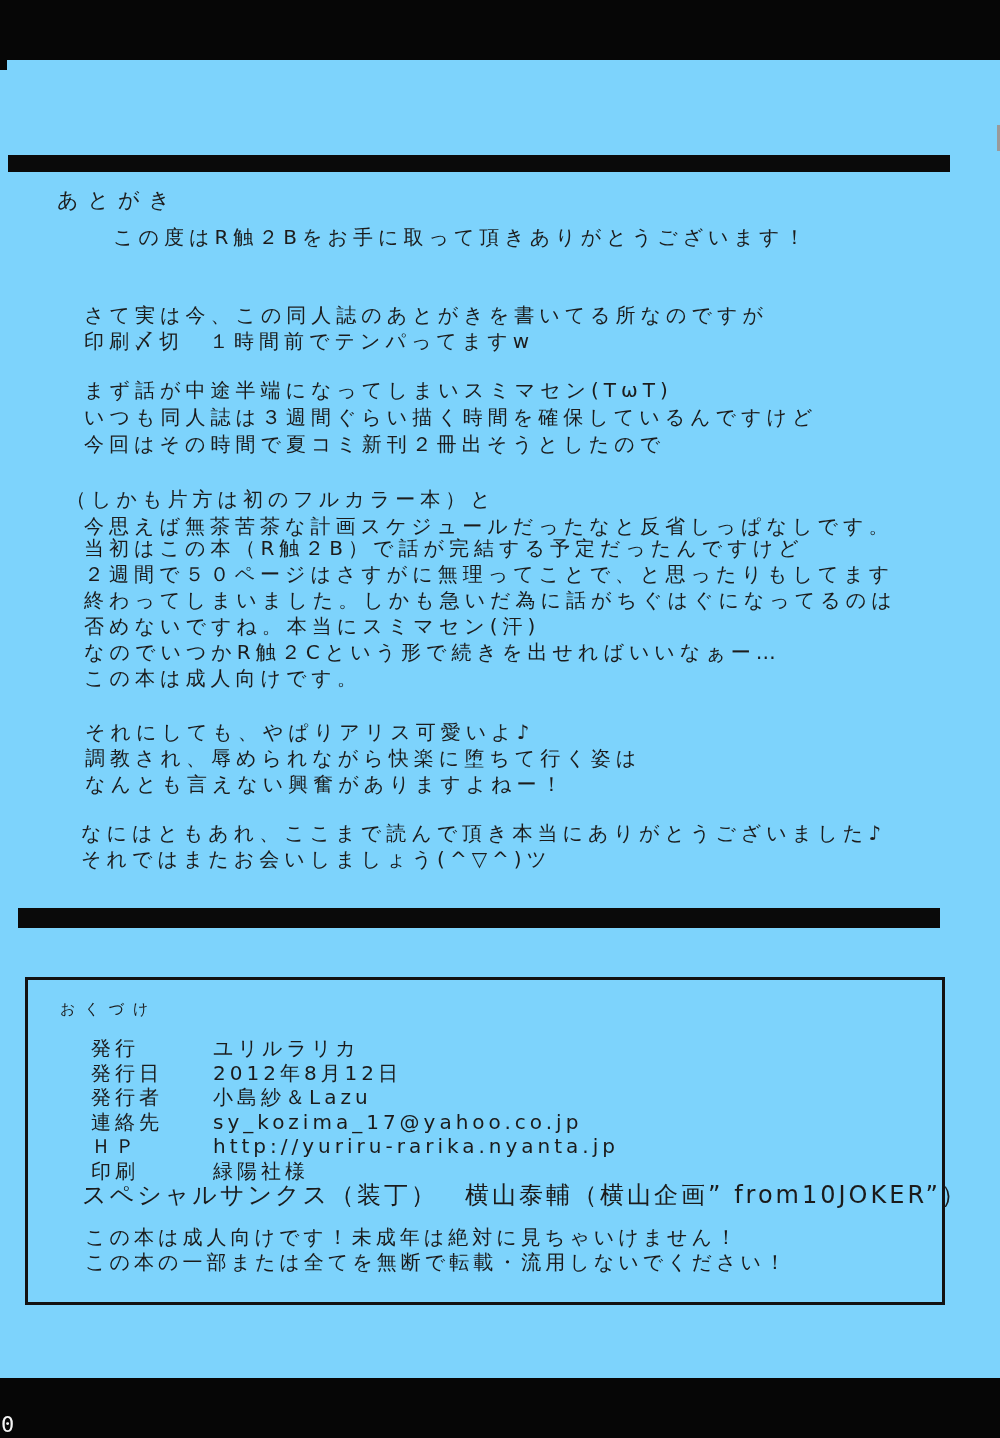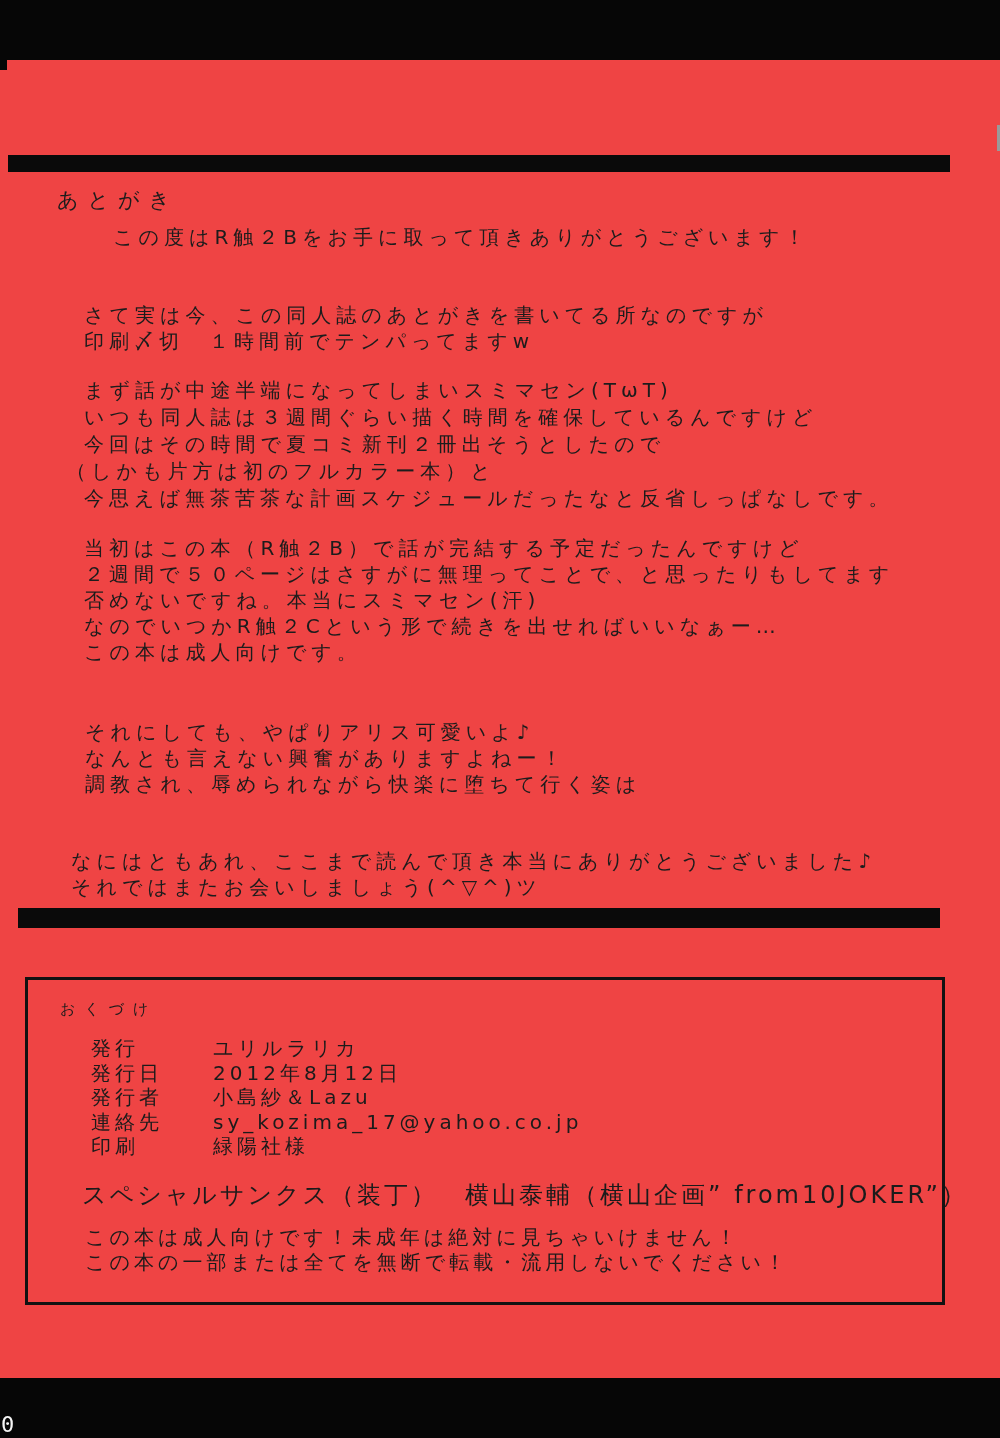--- a/index.html
+++ b/index.html
@@ -1,20 +1,20 @@
 <!DOCTYPE html>
 <html><head>
 <meta charset="utf-8">
 <style>
   html,body{margin:0;padding:0;background:#e8e8e8;}
   .page{
     position:relative;
     width:1000px;height:1438px;
     margin:0 auto;
-    background:#ef4444;
+    background:#7dd3fc;
     overflow:hidden;
     font-family:"DejaVu Sans",sans-serif;
     color:#1b1b1b;
   }
   
   .topbar{position:absolute;left:0;top:0;width:1000px;height:60px;background:#060606;}
   .topbar-nub{position:absolute;left:0;top:58px;width:7px;height:12px;background:#060606;}
   .divider-upper{position:absolute;left:8px;top:155px;width:942px;height:17px;background:#0a0a0a;}
   .divider-lower{position:absolute;left:18px;top:908px;width:922px;height:20px;background:#0a0a0a;}
   .footerbar{position:absolute;left:0;top:1378px;width:1000px;height:60px;background:#060606;}
@@ -31,22 +31,22 @@
     line-height:26px;
     white-space:nowrap;
     color:#1c1c1c;
   }
   .afterword-title{left:57px;top:187px;font-size:21px;letter-spacing:9px;}
   .para-1{left:113px;top:224px;}
   .para-2{left:84px;top:302px;}
   .para-3{left:84px;top:377px;line-height:27px;}
   .para-4{left:84px;top:535px;}
   .para-5{left:85px;top:719px;}
-  .para-6{left:71px;top:820px;margin-top:28px;}
-  .outdent{margin-left:-18px;}
+  .para-6{left:81px;top:820px;}
+  .outdent{margin-left:-18px;margin-top:28px;}
   
   .colophon-box{
     position:absolute;left:25px;top:977px;width:914px;height:322px;
     border:3px solid #121212;background:transparent;
   }
   .colophon-title{position:absolute;left:32px;top:20px;font-size:15px;letter-spacing:9px;white-space:nowrap;}
   .colophon-rows{position:absolute;left:54px;top:56px;}
   .crow{display:flex;line-height:24.5px;font-size:20px;letter-spacing:4px;white-space:nowrap;margin-left:9px;}
   .crow .lbl{width:122px;flex:0 0 auto;}
   .crow .val{flex:0 0 auto;}
@@ -81,29 +81,30 @@
       <div>まず話が中途半端になってしまいスミマセン(TωT)</div>
       <div>いつも同人誌は３週間ぐらい描く時間を確保しているんですけど</div>
       <div>今回はその時間で夏コミ新刊２冊出そうとしたので</div>
       <div class="outdent">（しかも片方は初のフルカラー本）と</div>
       <div>今思えば無茶苦茶な計画スケジュールだったなと反省しっぱなしです。</div>
     </div>
 
     <div class="txt para-4">
       <div>当初はこの本（R触２B）で話が完結する予定だったんですけど</div>
       <div>２週間で５０ページはさすがに無理ってことで、と思ったりもしてます</div>
+      <div>終わってしまいました。しかも急いだ為に話がちぐはぐになってるのは</div>
       <div>否めないですね。本当にスミマセン(汗)</div>
       <div>なのでいつかR触２Cという形で続きを出せればいいなぁー…</div>
       <div>この本は成人向けです。</div>
     </div>
 
     <div class="txt para-5">
       <div>それにしても、やぱりアリス可愛いよ♪</div>
+      <div>調教され、辱められながら快楽に堕ちて行く姿は</div>
       <div>なんとも言えない興奮がありますよねー！</div>
-      <div>調教され、辱められながら快楽に堕ちて行く姿は</div>
     </div>
 
     <div class="txt para-6">
       <div>なにはともあれ、ここまで読んで頂き本当にありがとうございました♪</div>
       <div>それではまたお会いしましょう(^▽^)ツ</div>
     </div>
   </section>
 
   <div class="divider-lower"></div>
 
@@ -121,20 +122,24 @@
       </div>
       <div class="crow">
         <span class="lbl">発行者</span>
         <span class="val">小島紗＆Lazu</span>
       </div>
       <div class="crow">
         <span class="lbl">連絡先</span>
         <span class="val">sy_kozima_17@yahoo.co.jp</span>
       </div>
       <div class="crow">
+        <span class="lbl">ＨＰ</span>
+        <span class="val">http://yuriru-rarika.nyanta.jp</span>
+      </div>
+      <div class="crow">
         <span class="lbl">印刷</span>
         <span class="val">緑陽社様</span>
       </div>
     </div>
 
     <div class="st-abs">スペシャルサンクス（装丁）　横山泰輔（横山企画” from10JOKER”）</div>
 
     <div class="notices">
       <div>この本は成人向けです！未成年は絶対に見ちゃいけません！</div>
       <div>この本の一部または全てを無断で転載・流用しないでください！</div>

